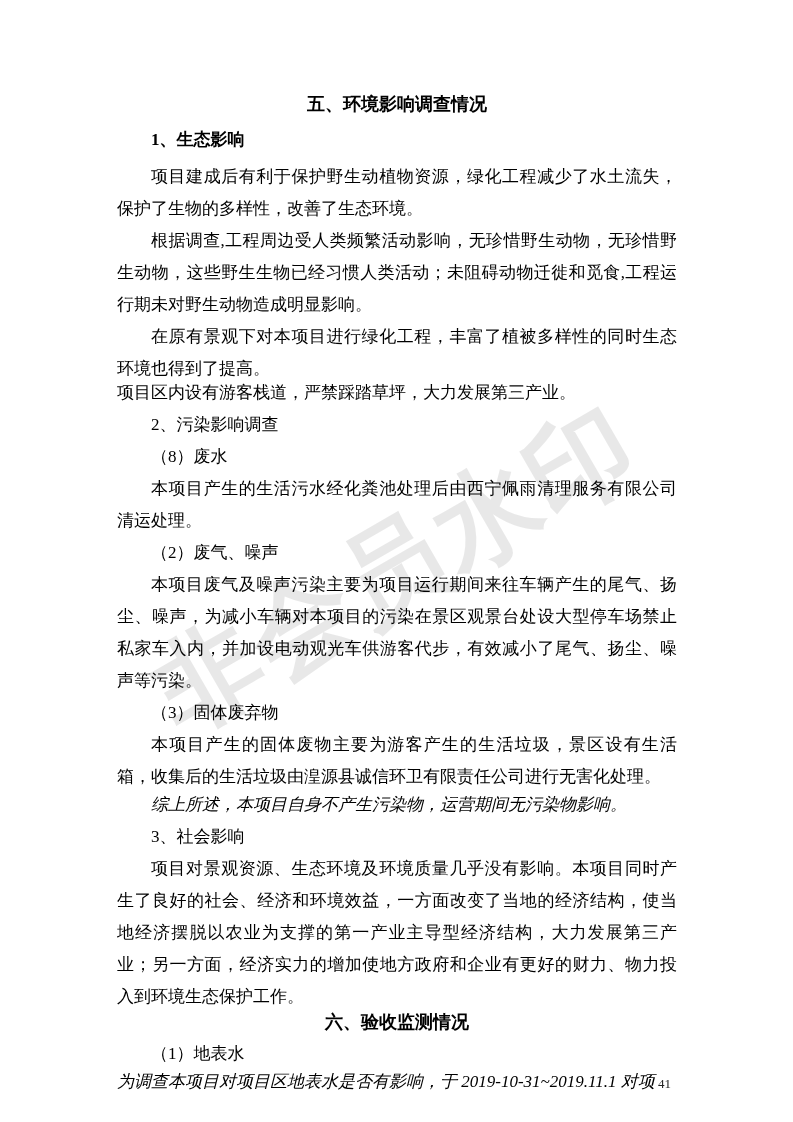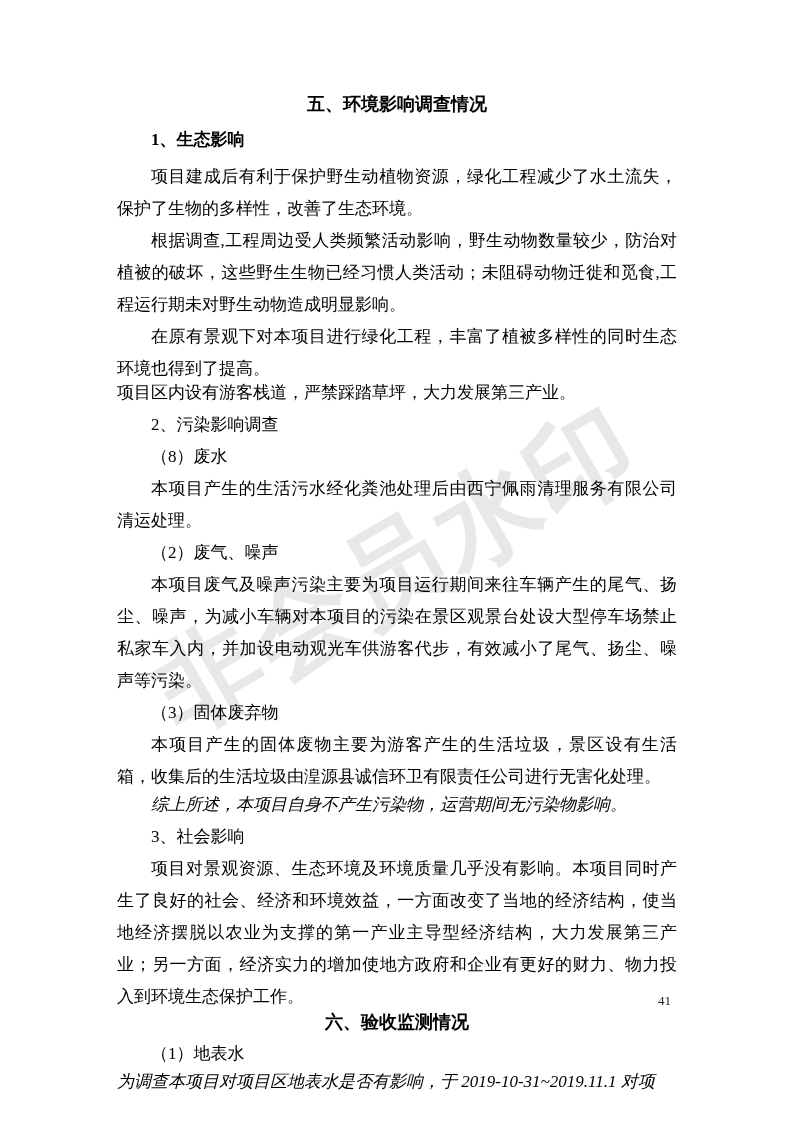--- a/index.html
+++ b/index.html
@@ -56,39 +56,39 @@
     text-indent: 2em;
   }
   .mt4  { margin-top: 4px !important; font-weight: bold; }
   .mt5  { margin-top: 5px !important; }
   .mtn8 { margin-top: -8px !important; }
   .mtn7 { margin-top: -7px !important; }
   .mtn4 { margin-top: -4px !important; font-style: italic; }
   .pageno {
     position: absolute;
     left: 658px;
-    top: 993px;
+    top: 1076px;
     z-index: 1;
     font-family: "Liberation Serif", serif;
     font-size: 13px;
     color: #222222;
   }
 </style>
 </head>
 <body>
 
 <div class="page">
 
   <div class="watermark">非会员水印</div>
 
   <div class="content">
     <p class="h-major">五、环境影响调查情况</p>
     <p class="indent mt4">1、生态影响</p>
     <p class="indent mt5">项目建成后有利于保护野生动植物资源，绿化工程减少了水土流失，保护了生物的多样性，改善了生态环境。</p>
-    <p class="indent">根据调查,工程周边受人类频繁活动影响，野生动物数量较少，防治对植被的破坏，这些野生生物已经习惯人类活动；未阻碍动物迁徙和觅食,工程运行期未对野生动物造成明显影响。</p>
+    <p class="indent">根据调查,工程周边受人类频繁活动影响，无珍惜野生动物，无珍惜野生动物，这些野生生物已经习惯人类活动；未阻碍动物迁徙和觅食,工程运行期未对野生动物造成明显影响。</p>
     <p class="indent">在原有景观下对本项目进行绿化工程，丰富了植被多样性的同时生态环境也得到了提高。</p>
     <p class="mtn8">项目区内设有游客栈道，严禁踩踏草坪，大力发展第三产业。</p>
     <p class="indent">2、污染影响调查</p>
     <p class="indent">（8）废水</p>
     <p class="indent">本项目产生的生活污水经化粪池处理后由西宁佩雨清理服务有限公司清运处理。</p>
     <p class="indent">（2）废气、噪声</p>
     <p class="indent">本项目废气及噪声污染主要为项目运行期间来往车辆产生的尾气、扬尘、噪声，为减小车辆对本项目的污染在景区观景台处设大型停车场禁止私家车入内，并加设电动观光车供游客代步，有效减小了尾气、扬尘、噪声等污染。</p>
     <p class="indent">（3）固体废弃物</p>
     <p class="indent">本项目产生的固体废物主要为游客产生的生活垃圾，景区设有生活箱，收集后的生活垃圾由湟源县诚信环卫有限责任公司进行无害化处理。</p>
     <p class="indent mtn4">综上所述，本项目自身不产生污染物，运营期间无污染物影响。</p>

